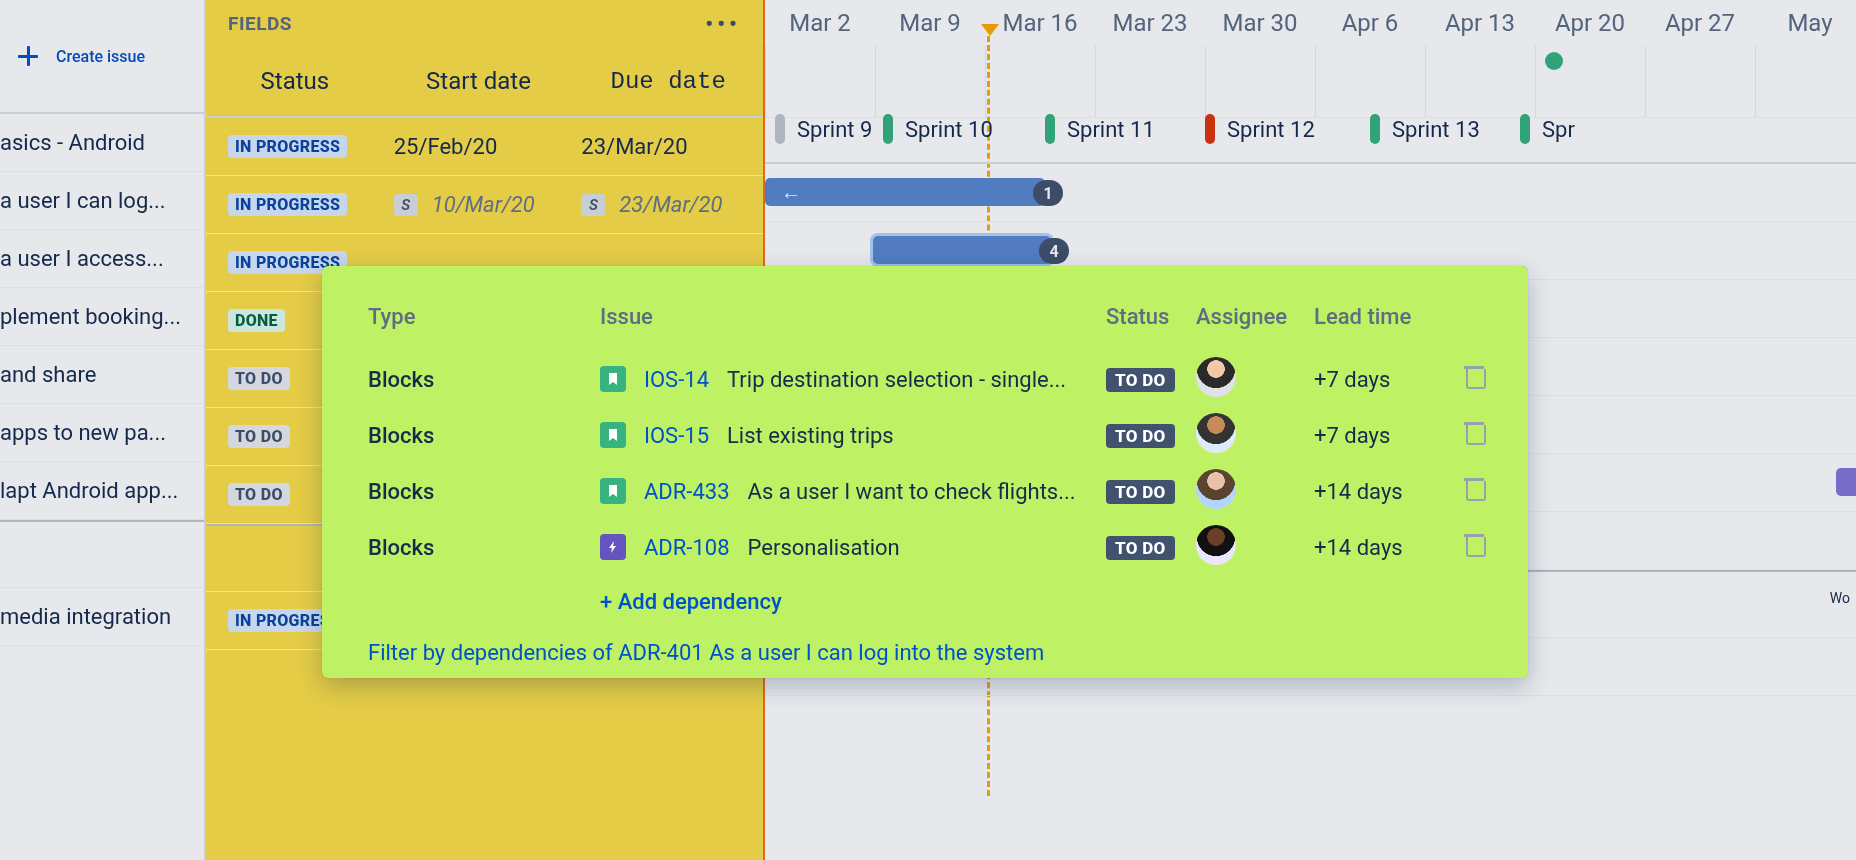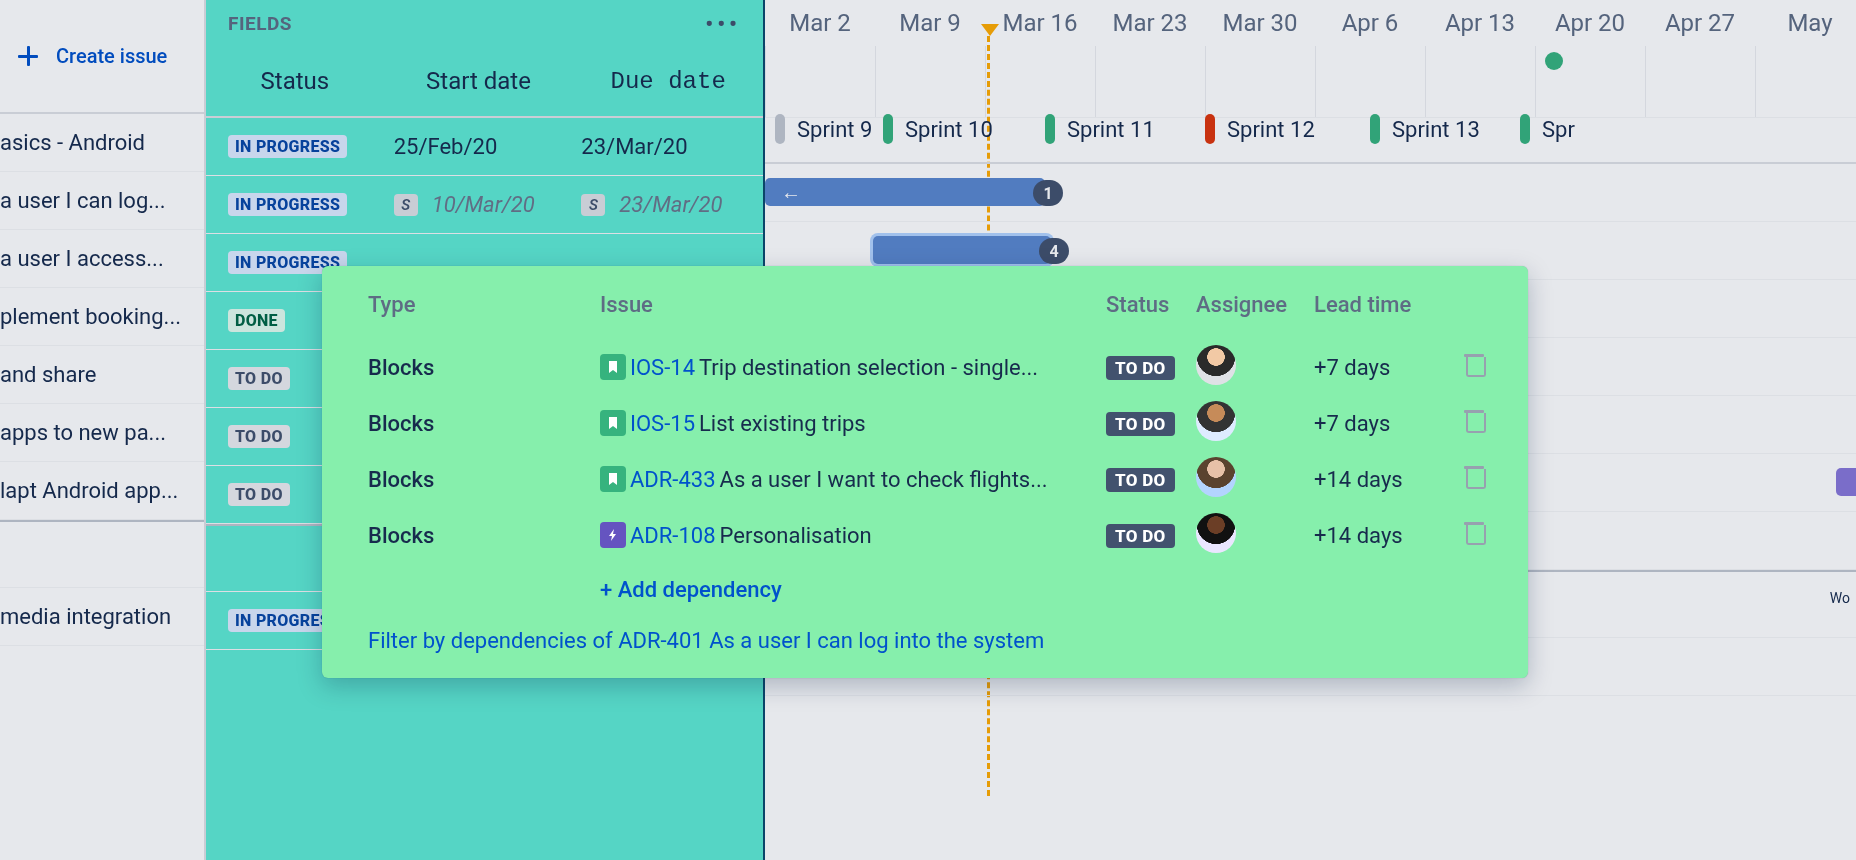--- a/index.html
+++ b/index.html
@@ -17,41 +17,41 @@
     position:absolute; inset:0; background: rgba(9,30,66,0.10); z-index:1; pointer-events:none;
   }
 
   
   .left {
     position:absolute; top:0; left:0; width:206px; height:100%; background:#fff;
     border-right: 2px solid #dfe1e6;
   }
   .create {
     display:flex; align-items:center; gap:16px; padding: 44px 10px 44px 16px;
-    color:#0052cc; font-size:20px; font-weight:500; cursor:pointer;
+    color:#0052cc; font-size:16px; font-weight:500; cursor:pointer;
     border-bottom:2px solid #dfe1e6;
   }
   .plus-ico { width:24px; height:24px; position:relative; }
   .plus-ico::before, .plus-ico::after {
     content:""; position:absolute; background:#0052cc; border-radius:1px;
   }
   .plus-ico::before { left:11px; top:2px; width:3px; height:20px; }
   .plus-ico::after  { top:11px; left:2px; height:3px; width:20px; }
 
   .issue-row {
     height:58px; display:flex; align-items:center; padding:0 6px 0 0;
     font-size:22px; color:#172b4d; border-bottom:1px solid #f4f5f7;
     white-space:nowrap; overflow:hidden;
   }
   .issue-row.group-sep { border-top:2px solid #c1c7d0; }
 
   
   .fields {
-    position:absolute; top:0; left:206px; width:559px; height:100%; background:#5eead4;
-    border-right:2px solid #0c4a6e;
+    position:absolute; top:0; left:206px; width:559px; height:100%; background:#fde047;
+    border-right:2px solid #f97316;
   }
   .fields-header {
     height:46px; display:flex; align-items:center; justify-content:space-between;
     padding:0 22px; color:#5e6c84; font-weight:700; font-size:19px; letter-spacing:0.5px;
   }
   .more-dots { letter-spacing:4px; font-size:22px; color:#42526e; cursor:pointer; }
   .fields-cols {
     height:72px; display:flex; align-items:center; color:#172b4d; font-size:24px;
     border-bottom:2px solid #dfe1e6;
   }
@@ -130,29 +130,29 @@
   .far-bar {
     position:absolute; height:28px; top:14px; background:#8777d9; border-radius:5px; right:-20px; width:40px;
   }
   .far-label {
     position:absolute; right:6px; top:18px; font-size:14px; color:#172b4d;
   }
 
   
   .popover {
     position:absolute; top:266px; left:322px; width:1206px; height:412px;
-    background:#86efac; border-radius:6px; box-shadow: 0 8px 24px rgba(9,30,66,0.25), 0 0 1px rgba(9,30,66,0.3);
-    z-index:5; padding: 26px 44px 20px 46px;
+    background:#bef264; border-radius:6px; box-shadow: 0 8px 24px rgba(9,30,66,0.25), 0 0 1px rgba(9,30,66,0.3);
+    z-index:5; padding: 38px 44px 20px 46px;
   }
   .pv-head { display:flex; color:#5e6c84; font-size:22px; font-weight:500; margin-bottom:22px;}
   .pv-col-type{ width:232px;} .pv-col-issue{ width:506px;}
   .pv-col-status{width:90px;} .pv-col-assignee{width:118px;} .pv-col-lead{width:124px;}
   .pv-row { display:flex; align-items:center; height:56px; font-size:22px; color:#172b4d;}
   .pv-type{ width:232px; font-weight:500;}
-  .pv-issue{ width:506px; display:flex; align-items:center; gap:4px;}
+  .pv-issue{ width:506px; display:flex; align-items:center; gap:18px;}
   .pv-issue .key { color:#0052cc; }
   .pv-status{ width:90px;}
   .pv-assignee{ width:118px;}
   .pv-lead{ width:124px;}
   .pv-del{ flex:1; text-align:right; color:#5e6c84;}
   .avatar{ width:40px; height:40px; border-radius:50%; background:#ccc; display:inline-block;}
   .av1{background:radial-gradient(circle at 50% 30%, #f2c9a5 25%, #2a2a2a 26% 55%, #dfe1e6 56%);}
   .av2{background:radial-gradient(circle at 50% 30%, #c68b59 25%, #333 26% 55%, #deebff 56%);}
   .av3{background:radial-gradient(circle at 50% 30%, #e7c1a8 25%, #5a432f 26% 55%, #b3d4ff 56%);}
   .av4{background:radial-gradient(circle at 50% 30%, #6b3e26 25%, #111 26% 55%, #eae6ff 56%);}

